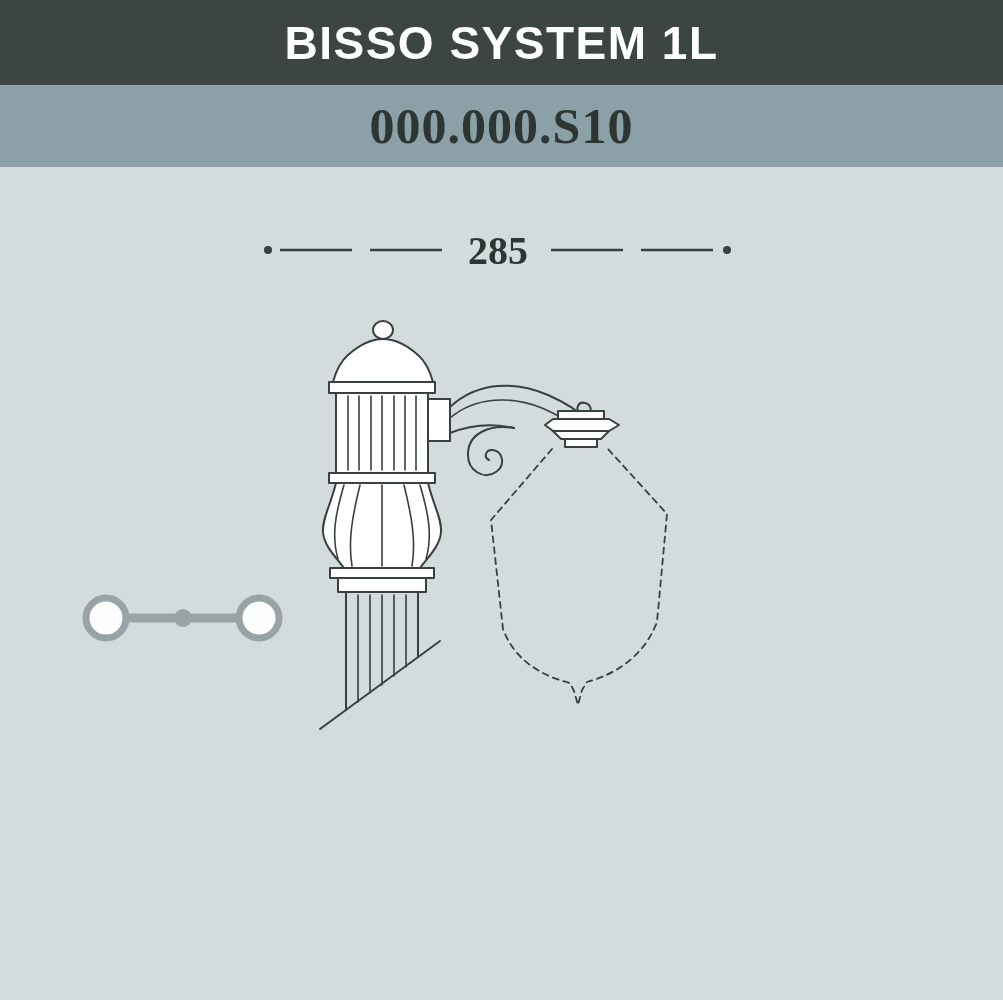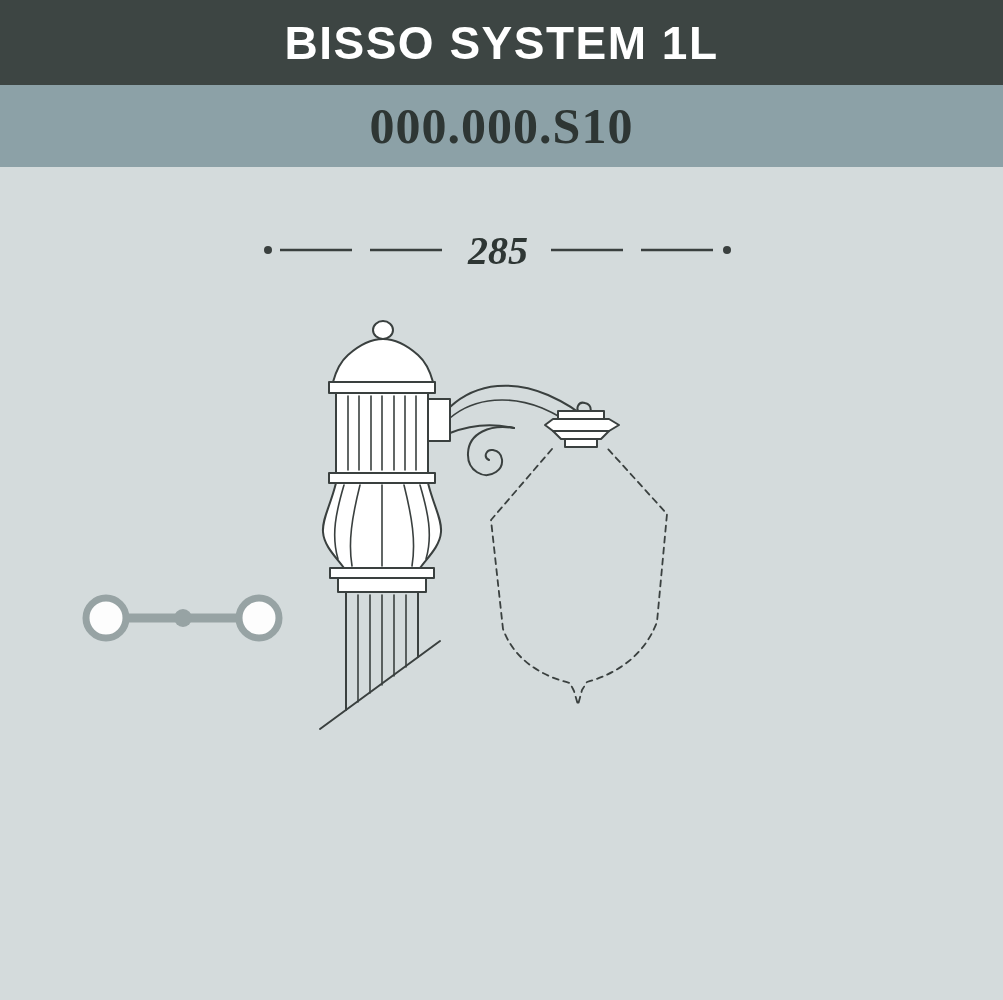--- a/index.html
+++ b/index.html
@@ -29,21 +29,21 @@
   .code-bar{
     height:82px;background:var(--code-bar-bg);
     display:flex;align-items:center;justify-content:center;
   }
   .code-text{
     color:var(--code-text);
     font-family:"Liberation Serif",serif;
     font-size:50px;font-weight:600;letter-spacing:1px;
   }
   .drawing-area{
-    height:833px;background:var(--body-bg);position:relative;font-style:italic;
+    height:833px;background:var(--body-bg);position:relative;
   }
   .drawing-area svg{display:block;width:1003px;height:833px;}
 
   .ln{fill:none;stroke:var(--line);stroke-width:2;stroke-linecap:round;stroke-linejoin:round;}
   .fw{fill:#ffffff;stroke:var(--line);stroke-width:2;stroke-linejoin:round;}
   .thin{fill:none;stroke:var(--line);stroke-width:1.6;stroke-linecap:round;}
   .dash{fill:none;stroke:var(--line);stroke-width:1.8;stroke-dasharray:6 5;stroke-linecap:round;stroke-linejoin:round;}
   .dim{stroke:var(--line);stroke-width:2.5;}
   .dimdot{fill:var(--line);stroke:none;}
   .dimtext{

